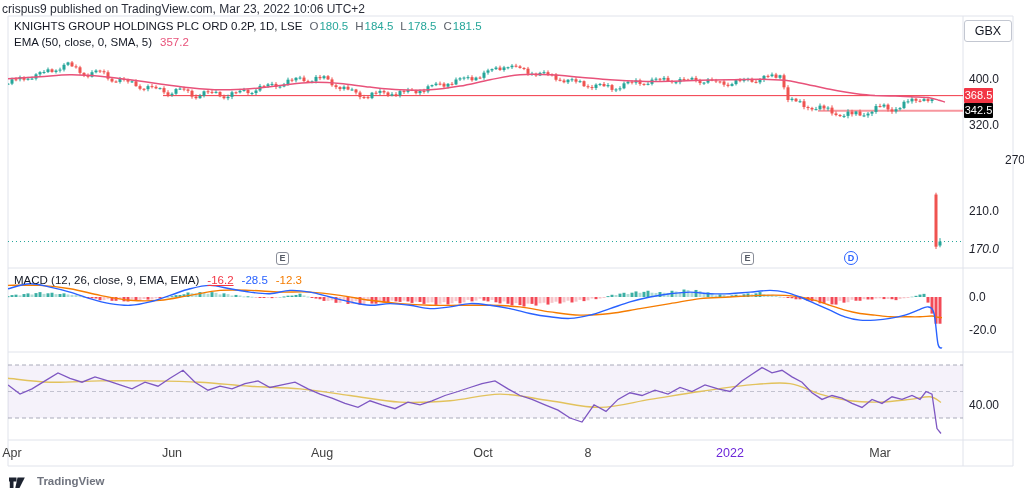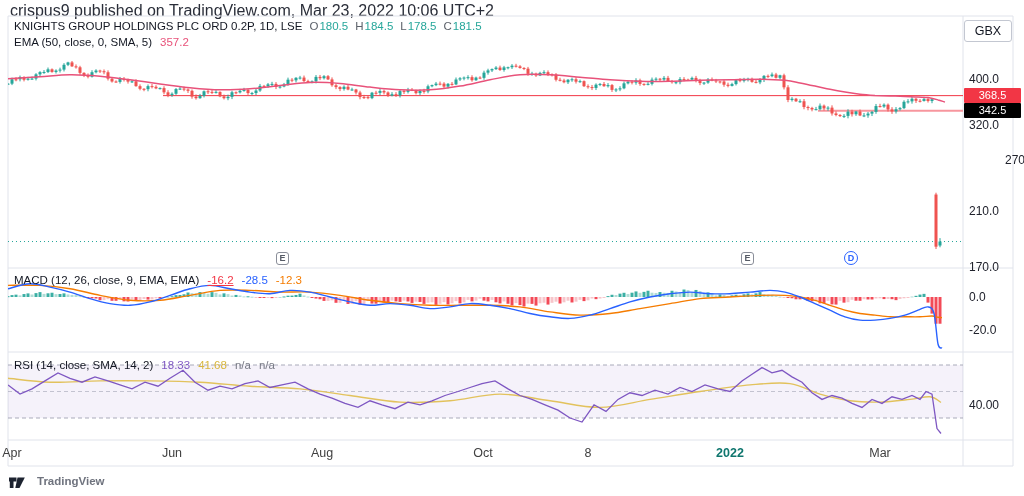--- a/index.html
+++ b/index.html
@@ -1,34 +1,34 @@
 <!DOCTYPE html>
 <html><head>
 <meta charset="utf-8">
 <style>
   html,body{margin:0;padding:0;background:#fff;}
   #app{position:relative;width:1024px;height:496px;background:#fff;overflow:hidden;
        font-family:"Liberation Sans",sans-serif;color:#131722;}
-  #header{position:absolute;left:10px;top:2px;font-size:16px;color:#2a2e39;}
+  #header{position:absolute;left:2px;top:2px;font-size:12px;color:#2a2e39;}
   #chart-svg{position:absolute;left:0;top:0;}
   .legend{position:absolute;font-size:11.5px;white-space:nowrap;z-index:5;}
   .legend .t{color:#131722;}
   .legend .k{color:#5b6069;margin-left:7px;}
   .legend .v{margin-left:1px;}
   .legend .val{margin-left:8px;}
   #price-axis{position:absolute;left:963px;top:16px;width:50px;height:450px;z-index:4;}
   .axlabel{position:absolute;left:6px;font-size:12px;color:#20222c;white-space:nowrap;}
-  .badge{position:absolute;left:1px;width:57px;height:15px;font-size:11px;line-height:15px;
+  .badge{position:absolute;left:1px;width:29px;height:15px;font-size:11px;line-height:15px;
          text-align:center;color:#fff;border-radius:1px;z-index:6;}
   #gbx-badge{position:absolute;left:964px;top:20px;width:46px;height:20px;background:#fff;
          border:1px solid #c3c7d1;border-radius:3px;font-size:12.5px;line-height:20px;
          text-align:center;color:#131722;z-index:7;}
   #time-axis{position:absolute;left:8px;top:440px;width:1005px;height:26px;}
   .tlabel{position:absolute;top:6px;font-size:12.5px;color:#404040;transform:translateX(-50%);}
-  .tlabel.year{font-weight:bold;color:#0f766e;}
+  .tlabel.year{font-weight:normal;color:#6d28d9;}
   .marker{position:absolute;width:13px;height:13px;box-sizing:border-box;background:#fff;
           font-size:9px;font-weight:bold;text-align:center;line-height:11px;z-index:5;}
   .marker.e{border:1px solid #8a8e99;border-radius:3px;color:#565b66;}
   .marker.d{border:1px solid #2962ff;border-radius:50%;color:#2962ff;width:14px;height:14px;line-height:12px;}
   #logo{position:absolute;left:9px;top:475px;display:flex;gap:12px;}
   #logo-text{font-size:11.5px;font-weight:bold;color:#6f737e;}
 </style>
 </head>
 <body>
 <div id="app">
@@ -775,28 +775,27 @@
         <line x1="8" y1="391.5" x2="963" y2="391.5" stroke="#9b9dae" stroke-width="1" stroke-dasharray="4,3" opacity="0.55"></line>
         <line x1="8" y1="418" x2="963" y2="418" stroke="#9b9dae" stroke-width="1" stroke-dasharray="4,3" opacity="0.85"></line>
         <path d="M8,378.3C15.0,378.9 34.7,381.8 50,382.2C65.3,382.7 83.3,381.1 100,380.9C116.7,380.7 133.3,380.7 150,380.9C166.7,381.1 183.3,381.3 200,382.2C216.7,383.1 233.3,385.1 250,386.2C266.7,387.3 283.3,387.3 300,388.9C316.7,390.4 333.3,393.3 350,395.5C366.7,397.7 383.3,401.2 400,402.1C416.7,403.0 433.3,402.1 450,400.8C466.7,399.4 483.3,394.1 500,394.1C516.7,394.1 533.3,398.6 550,400.8C566.7,403.0 583.3,407.6 600,407.4C616.7,407.2 633.3,402.1 650,399.4C666.7,396.8 683.3,393.9 700,391.5C716.7,389.1 735.0,386.2 750,384.9C765.0,383.6 778.3,382.0 790,383.6C801.7,385.1 810.0,391.3 820,394.1C830.0,397.0 840.0,399.4 850,400.8C860.0,402.1 870.0,402.3 880,402.1C890.0,401.9 901.7,400.3 910,399.4C918.3,398.6 924.8,396.3 930,396.8C935.2,397.3 939.2,401.5 941,402.5" fill="none" stroke="#e2c25c" stroke-width="1.4"></path>
         <polyline points="8,384.9 20,394.1 32,388.9 45,380.9 58,372.9 70,378.3 82,382.2 95,376.9 108,380.9 120,384.9 132,388.9 145,382.2 158,386.2 170,378.3 183,370.3 195,382.2 208,390.2 220,386.2 232,388.9 245,383.6 258,380.9 270,387.5 282,384.9 295,382.2 308,388.9 320,394.1 332,398.1 345,403.4 358,407.4 370,400.8 382,404.8 395,408.7 408,402.1 420,404.8 432,400.8 445,395.5 458,391.5 470,387.5 482,383.6 495,380.9 508,388.9 520,395.5 532,399.4 545,404.8 558,410.1 570,418.0 582,422.0 594,404.8 606,411.4 618,399.4 630,392.8 642,395.5 655,390.2 668,394.1 680,387.5 692,391.5 705,384.9 718,388.9 730,391.5 742,380.9 752,374.3 762,367.6 772,372.9 782,370.3 792,376.9 802,382.2 812,392.8 822,399.4 832,395.5 842,398.1 852,403.4 862,407.4 872,399.4 882,403.4 892,396.8 902,399.4 912,395.5 920,399.4 926,391.5 932,394.1 937,428.6 941,433.5" fill="none" stroke="#7e57c2" stroke-width="1.3"></polyline>
       </g>
     </svg>
 
 <div class="legend" id="legend-price" style="left:14px;top:20px;"><span class="t">KNIGHTS GROUP HOLDINGS PLC ORD 0.2P, 1D, LSE</span><span class="k">O</span><span class="v" style="color: rgb(38, 166, 154);">180.5</span><span class="k">H</span><span class="v" style="color: rgb(38, 166, 154);">184.5</span><span class="k">L</span><span class="v" style="color: rgb(38, 166, 154);">178.5</span><span class="k">C</span><span class="v" style="color: rgb(38, 166, 154);">181.5</span></div>
 <div class="legend" id="legend-ema" style="left:14px;top:36px;"><span class="t">EMA (50, close, 0, SMA, 5)</span><span class="val" style="color: rgb(232, 82, 122);">357.2</span></div>
 <div class="legend" id="legend-macd" style="left:14px;top:274px;"><span class="t">MACD (12, 26, close, 9, EMA, EMA)</span><span class="val" style="color: rgb(242, 54, 69); text-decoration: underline;">-16.2</span><span class="val" style="color: rgb(41, 98, 255); text-align: right;">-28.5</span><span class="val" style="color: rgb(245, 124, 0); margin-top: 42px;">-12.3</span></div>
-<div class="legend" id="legend-rsi" style="left:14px;top:359px;"><span class="t">RSI (14, close, SMA, 14, 2)</span><span class="val" style="color: rgb(126, 87, 194);">18.33</span><span class="val" style="color: rgb(216, 182, 63);">41.68</span><span class="val" style="color: rgb(120, 123, 134);">n/a</span><span class="val" style="color: rgb(120, 123, 134);">n/a</span></div>
 
 <div id="price-axis">
       <div class="axlabel" style="top: 55.7328px;">400.0</div>
       <div class="axlabel" style="top: 101.7px;">320.0</div>
       <div class="axlabel" style="top: 136.7px; margin-left: 36px;">270.0</div>
       <div class="axlabel" style="top: 188.47px;">210.0</div>
-      <div class="axlabel" style="top: 244px;">170.0</div>
+      <div class="axlabel" style="top: 226px; font-style: italic;">170.0</div>
       <div class="badge" style="top: 72.1297px; background: rgb(242, 54, 69);">368.5</div>
       <div class="badge" style="top: 87.2025px; background: #000000;">342.5</div>
       <div class="axlabel" style="top: 274px;">0.0</div>
       <div class="axlabel" style="top: 307px;">-20.0</div>
       <div class="axlabel" style="top: 381.75px;">40.00</div>
     </div>
 <div id="gbx-badge">GBX</div>
 <div id="time-axis">
       <div class="tlabel" style="left: 4px;">Apr</div>
       <div class="tlabel" style="left: 164px;">Jun</div>

